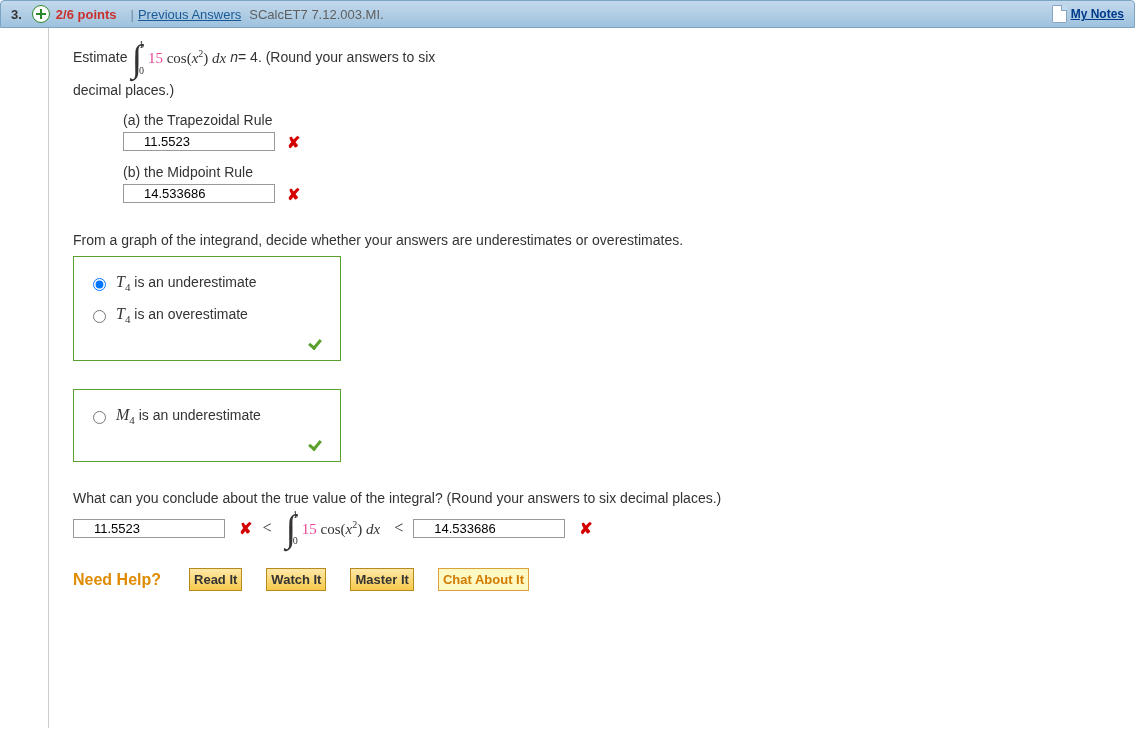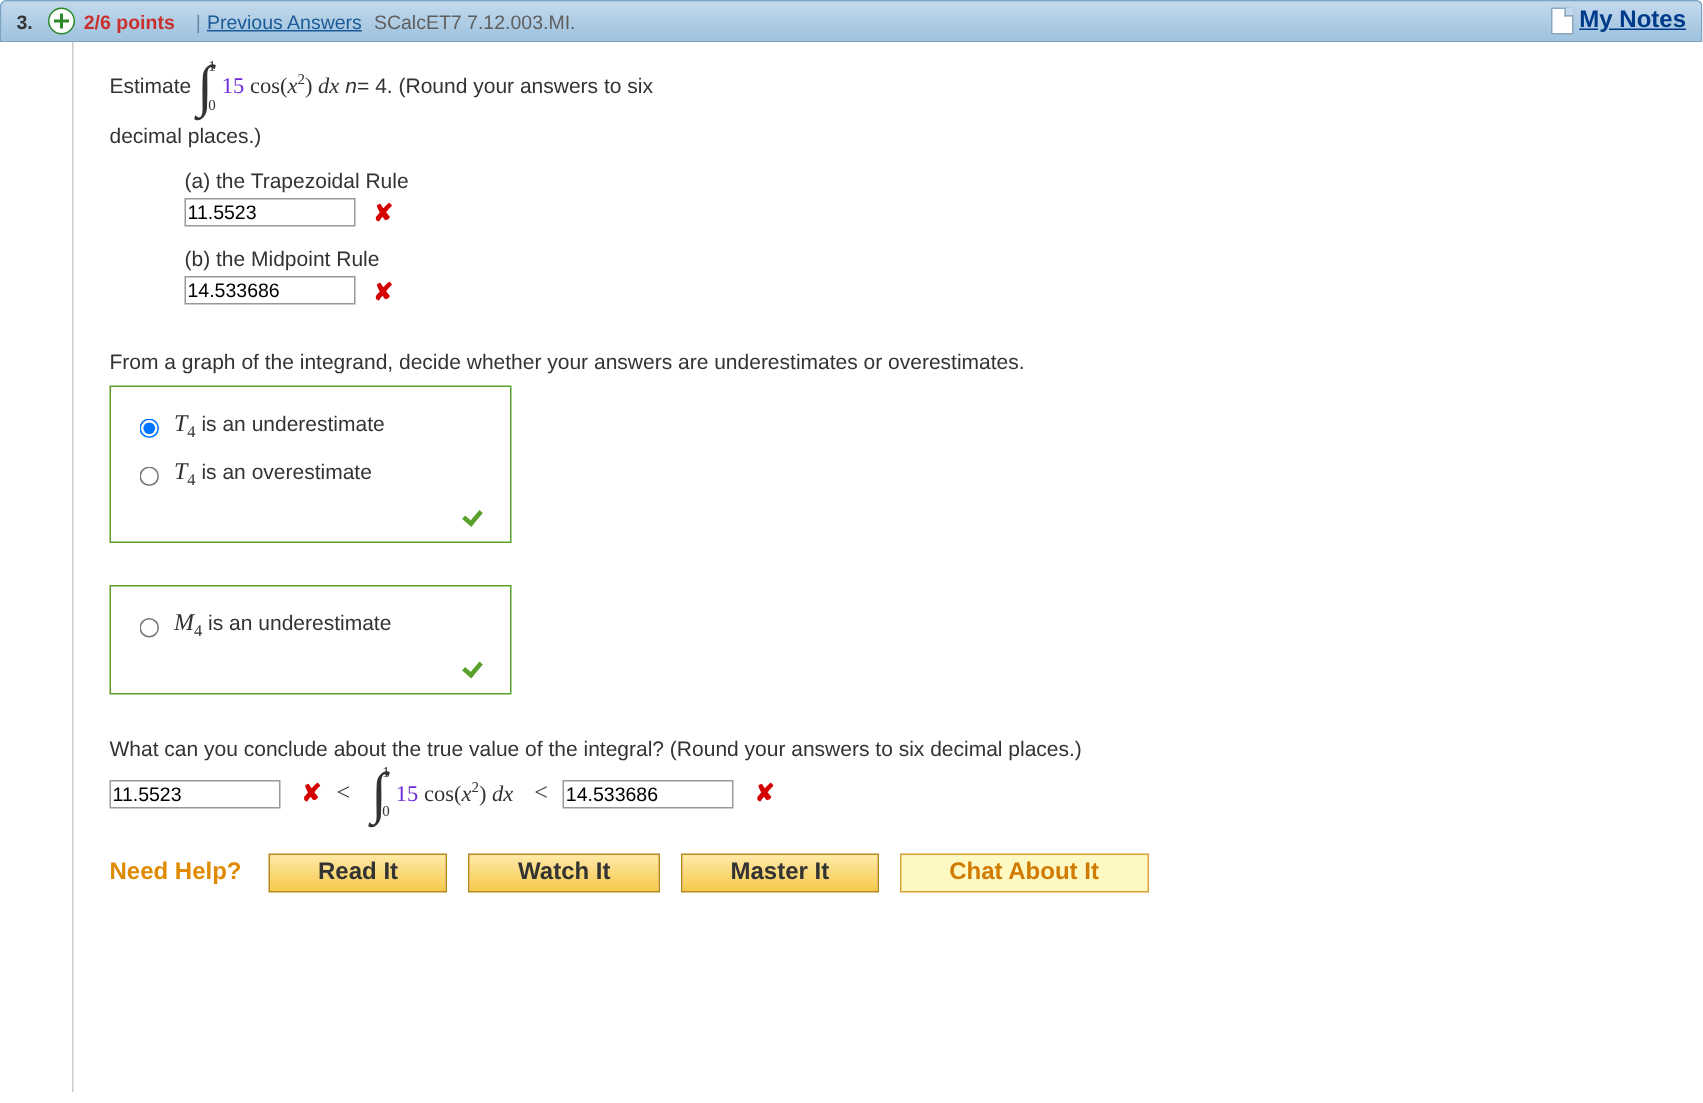--- a/index.html
+++ b/index.html
@@ -80,21 +80,21 @@
     top: -1px;
     width: 5px;
     height: 5px;
     background: #c3d9ec;
     border-left: 1px solid #8aa5c0;
     border-bottom: 1px solid #8aa5c0;
   }
   .mynotes {
     color: #003a8b;
     font-weight: bold;
-    font-size: 16px;
+    font-size: 12px;
   }
   .body-area {
     display: flex;
   }
   .left-gutter {
     width: 48px;
     border-right: 1px solid #ccc;
     min-height: 700px;
   }
   .content {
@@ -127,35 +127,35 @@
     margin-left: -3px;
     margin-right: 2px;
     height: 36px;
     justify-content: space-between;
   }
   .integrand {
     font-family: "Times New Roman", serif;
     font-size: 15px;
     margin-left: 2px;
   }
-  .integrand .coef { color: #6d28d9; }
+  .integrand .coef { color: #ec4899; }
   .integrand i { font-style: italic; }
   .integrand sup { font-size: 10px; }
   .part-block {
     margin-left: 50px;
     margin-top: 14px;
   }
   .part-label {
     margin-bottom: 4px;
   }
   input.answer-box {
     width: 110px;
     font-family: Arial, sans-serif;
     font-size: 13px;
-    padding: 1px 1px;
+    padding: 1px 20px;
     border: 1px solid #999;
   }
   .x-icon {
     color: #d40000;
     font-weight: bold;
     font-size: 16px;
     margin-left: 8px;
     vertical-align: middle;
   }
   .check-icon {
@@ -205,34 +205,34 @@
     align-items: center;
     gap: 6px;
     margin-top: 4px;
     flex-wrap: wrap;
   }
   .lt { font-family: "Times New Roman", serif; font-size: 16px; margin: 0 4px;}
   .need-help-row {
     margin-top: 22px;
     display: flex;
     align-items: center;
-    gap: 14px;
+    gap: 24px;
   }
   .need-help-label {
     color: #e08a00;
     font-weight: bold;
     font-size: 16px;
     margin-right: 4px;
   }
   .help-btn {
     background: linear-gradient(to bottom, #ffe9a8, #f6c94b);
     border: 1px solid #b78a1e;
-    font-size: 16px;
-    font-weight: bold;
-    padding: 3px 32px;
+    font-size: 13px;
+    font-weight: bold;
+    padding: 3px 4px;
     color: #333;
     cursor: pointer;
     font-family: Arial, sans-serif;
   }
   .help-btn.outline {
     background: #fef9c3;
     color: #d07a00;
     border: 1px solid #d9a23a;
   }
   i { font-style: italic; }

